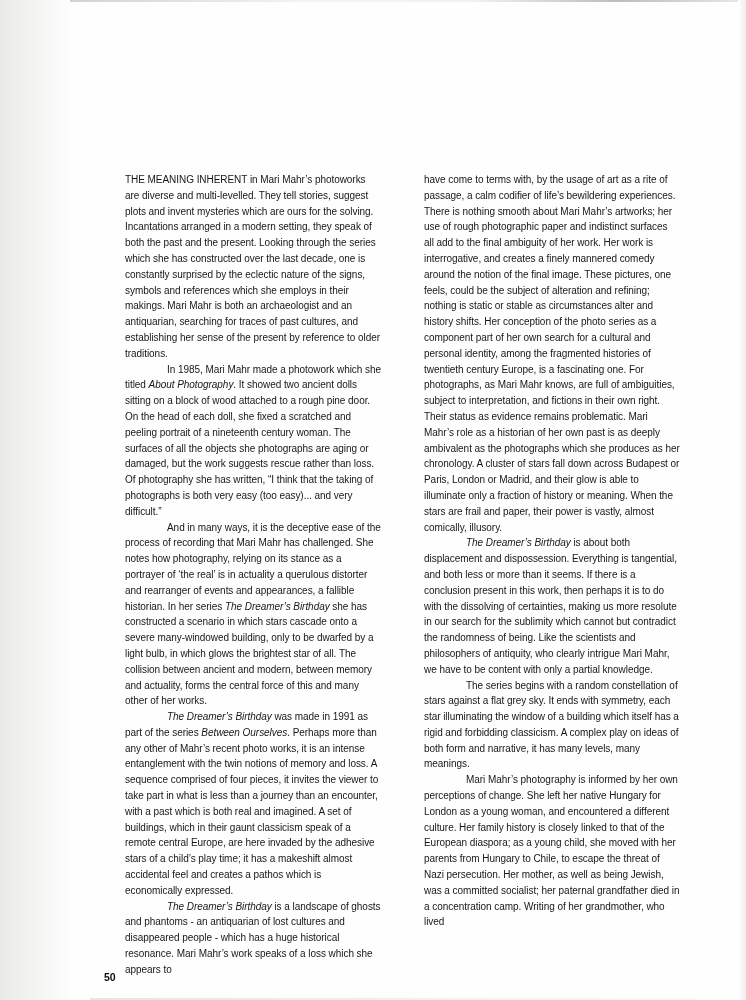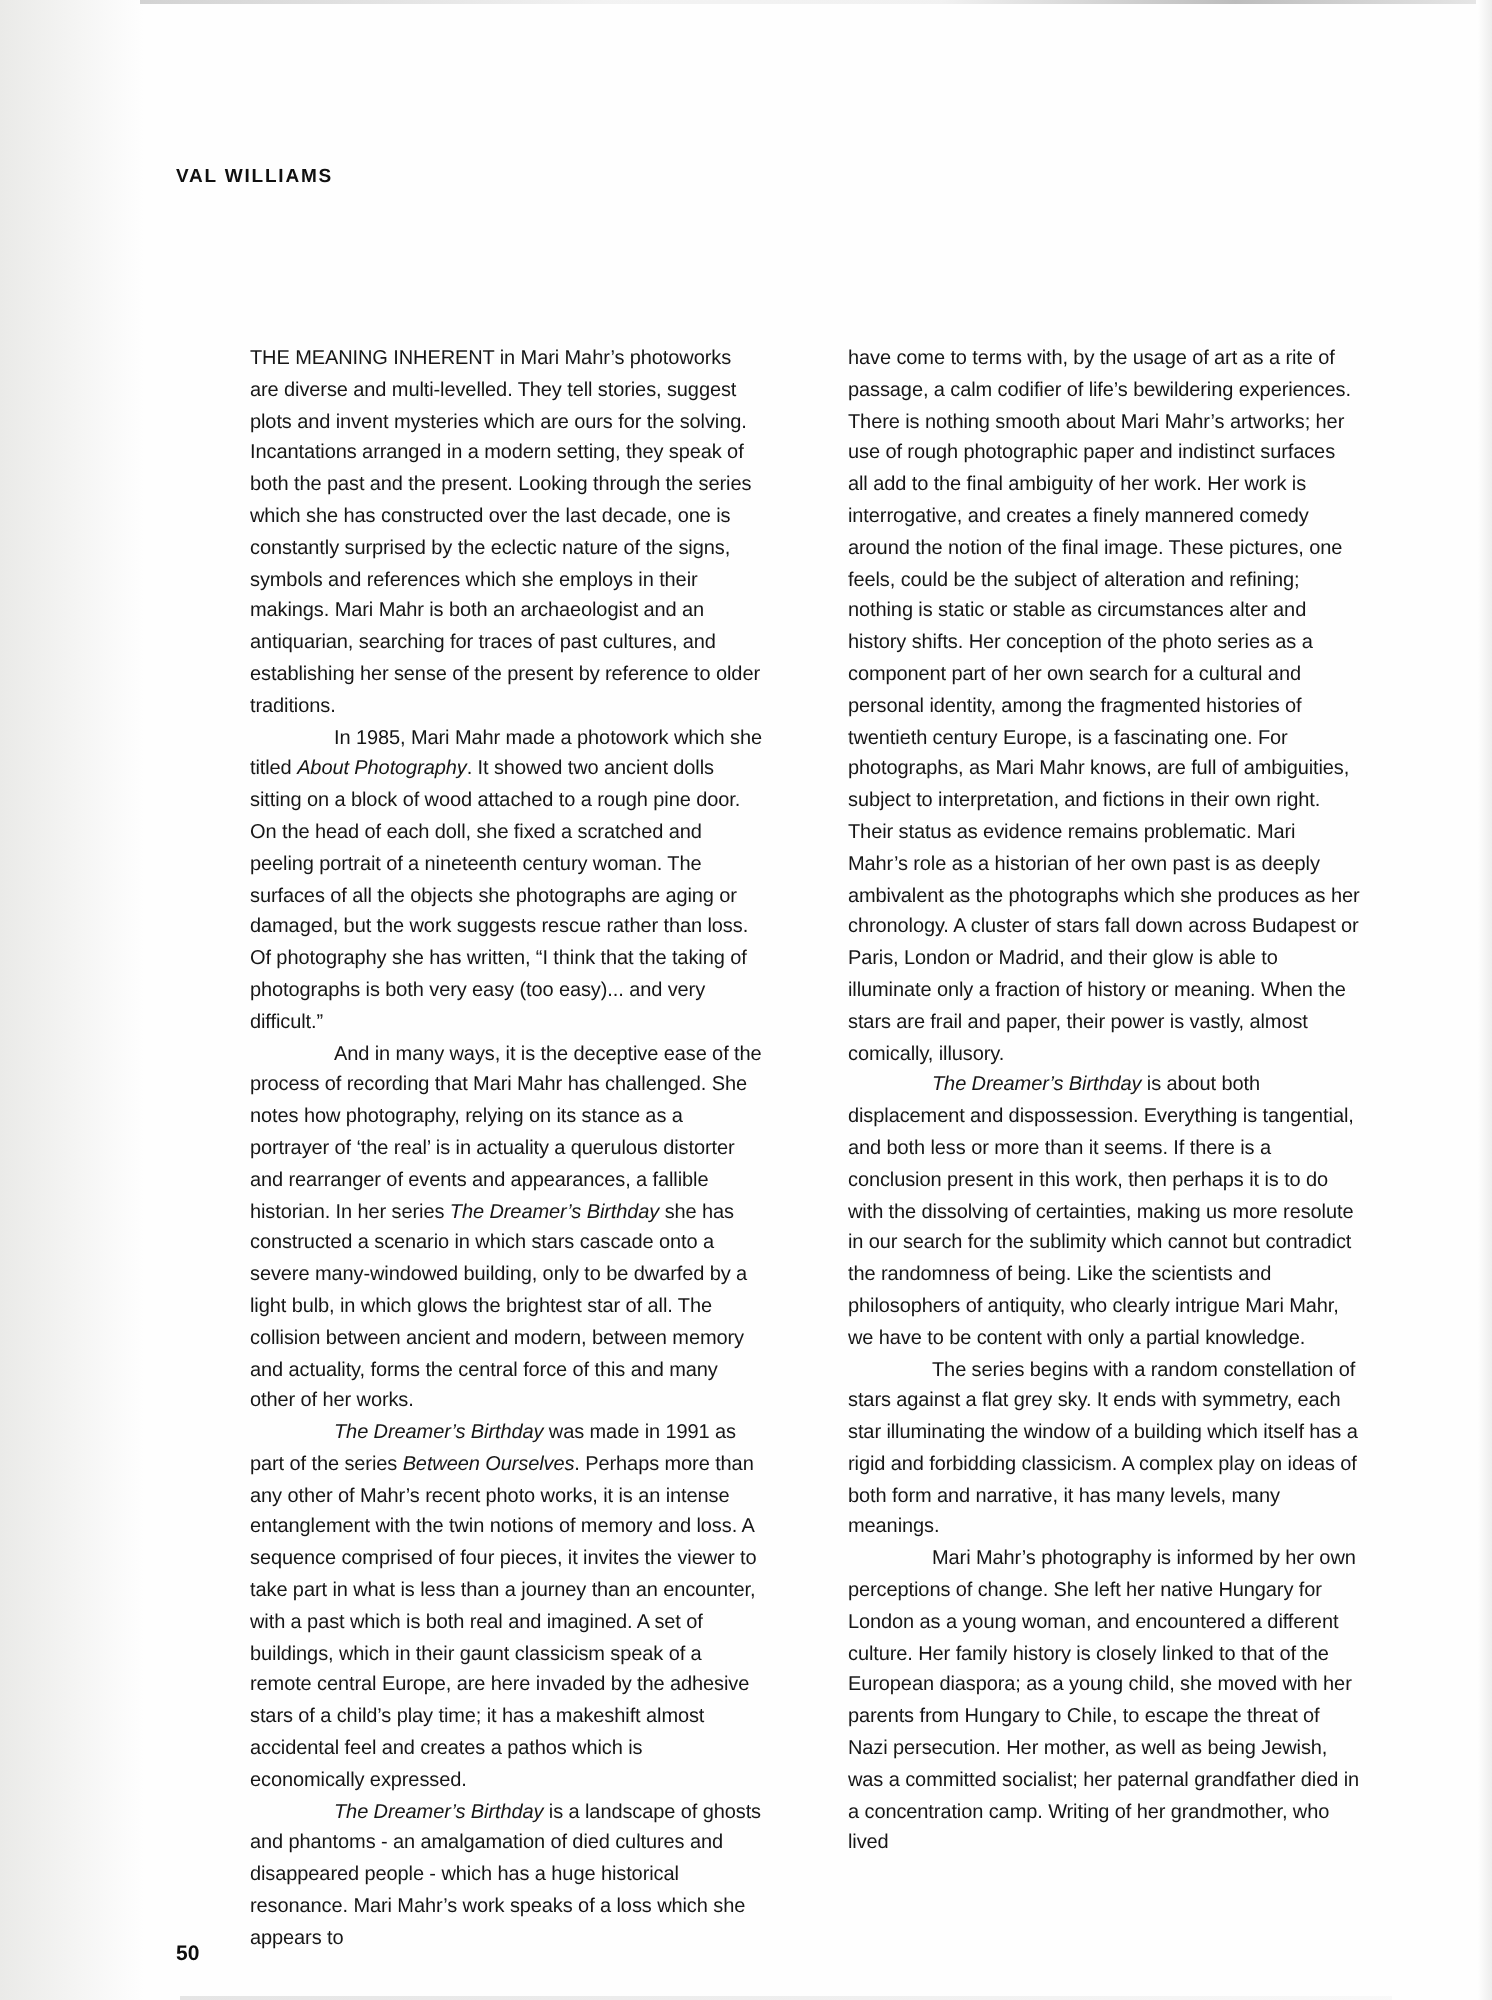--- a/index.html
+++ b/index.html
@@ -80,45 +80,44 @@
     font-size: 10px;
     line-height: 15.8px;
     letter-spacing: -0.05px;
     text-align: left;
     color: var(--ink);
   }
   .para.indent { text-indent: 42px; }
   .para em { font-style: italic; }
 
   .page-number {
-    position: absolute; left: 88px; top: 971px;
+    position: absolute; left: 104px; top: 971px;
     font-size: 10.5px;
     font-weight: 700;
     color: #0c0c0c;
   }
 </style>
 </head>
 <body>
 
 <div class="edge-left"></div>
 <div class="edge-top"></div>
 <div class="edge-bottom"></div>
 <div class="edge-right"></div>
 
 <div class="header">
-  <div class="author">VAL WILLIAMS</div>
 </div>
 
 <div class="columns">
   <div class="col">
       <p class="para"><span>THE MEANING INHERENT in Mari Mahr’s photoworks are diverse and multi-levelled. They tell stories, suggest plots and invent mysteries which are ours for the solving. Incantations arranged in a modern setting, they speak of both the past and the present. Looking through the series which she has constructed over the last decade, one is constantly surprised by the eclectic nature of the signs, symbols and references which she employs in their makings. Mari Mahr is both an archaeologist and an antiquarian, searching for traces of past cultures, and establishing her sense of the present by reference to older traditions.</span></p>
       <p class="para indent"><span>In 1985, Mari Mahr made a photowork which she titled </span><em>About Photography</em><span>. It showed two ancient dolls sitting on a block of wood attached to a rough pine door. On the head of each doll, she fixed a scratched and peeling portrait of a nineteenth century woman. The surfaces of all the objects she photographs are aging or damaged, but the work suggests rescue rather than loss. Of photography she has written, “I think that the taking of photographs is both very easy (too easy)... and very difficult.”</span></p>
       <p class="para indent"><span>And in many ways, it is the deceptive ease of the process of recording that Mari Mahr has challenged. She notes how photography, relying on its stance as a portrayer of ‘the real’ is in actuality a querulous distorter and rearranger of events and appearances, a fallible historian. In her series </span><em>The Dreamer’s Birthday</em><span> she has constructed a scenario in which stars cascade onto a severe many-windowed building, only to be dwarfed by a light bulb, in which glows the brightest star of all. The collision between ancient and modern, between memory and actuality, forms the central force of this and many other of her works.</span></p>
       <p class="para indent"><em>The Dreamer’s Birthday</em><span> was made in 1991 as part of the series </span><em>Between Ourselves</em><span>. Perhaps more than any other of Mahr’s recent photo works, it is an intense entanglement with the twin notions of memory and loss. A sequence comprised of four pieces, it invites the viewer to take part in what is less than a journey than an encounter, with a past which is both real and imagined.  A set of buildings, which in their gaunt classicism speak of a remote central Europe, are here invaded by the adhesive stars of a child’s play time; it has a makeshift almost accidental feel and creates a pathos which is economically expressed.</span></p>
-      <p class="para indent"><em>The Dreamer’s Birthday</em><span> is a landscape of ghosts and phantoms - an amalgamation of died cultures and disappeared people - which has a huge historical resonance. Mari Mahr’s work speaks of a loss which she appears to</span></p>
+      <p class="para indent"><em>The Dreamer’s Birthday</em><span> is a landscape of ghosts and phantoms - an antiquarian of lost cultures and disappeared people - which has a huge historical resonance. Mari Mahr’s work speaks of a loss which she appears to</span></p>
     </div>
   <div class="col">
       <p class="para"><span>have come to terms with, by the usage of art as a rite of passage, a calm codifier of life’s bewildering experiences. There is nothing smooth about Mari Mahr’s artworks; her use of rough photographic paper and indistinct surfaces all add to the final ambiguity of her work. Her work is interrogative, and creates a finely mannered comedy around the notion of the final image. These pictures, one feels, could be the subject of alteration and refining; nothing is static or stable as circumstances alter and history shifts. Her conception of the photo series as a component part of her own search for a cultural and personal identity, among the fragmented histories of twentieth century Europe, is a fascinating one. For photographs, as Mari Mahr knows, are full of ambiguities, subject to interpretation, and fictions in their own right. Their status as evidence remains problematic. Mari Mahr’s role as a historian of her own past is as deeply ambivalent as the photographs which she produces as her chronology. A cluster of stars fall down across Budapest or Paris, London or Madrid, and their glow is able to illuminate only a fraction of history or meaning. When the stars are frail and paper, their power is vastly, almost comically, illusory.</span></p>
       <p class="para indent"><em>The Dreamer’s Birthday</em><span> is about both displacement and dispossession. Everything is tangential, and both less or more than it seems. If there is a conclusion present in this work, then perhaps it is to do with the dissolving of certainties, making us more resolute in our search for the sublimity which cannot but contradict the randomness of being. Like the scientists and philosophers of antiquity, who clearly intrigue Mari Mahr, we have to be content with only a partial knowledge.</span></p>
       <p class="para indent"><span>The series begins with a random constellation of stars against a flat grey sky. It ends with symmetry, each star illuminating the window of a building which itself has a rigid and forbidding classicism. A complex play on ideas of both form and narrative, it has many levels, many meanings.</span></p>
       <p class="para indent"><span>Mari Mahr’s photography is informed by her own perceptions of change. She left her native Hungary for London as a young woman, and encountered a different culture. Her family history is closely linked to that of the European diaspora; as a young child, she moved with her parents from Hungary to Chile, to escape the threat of Nazi persecution. Her mother, as well as being Jewish, was a committed socialist; her paternal grandfather died in a concentration camp. Writing of her grandmother, who lived</span></p>
     </div>
 </div>
 
 <div class="page-number">50</div>

